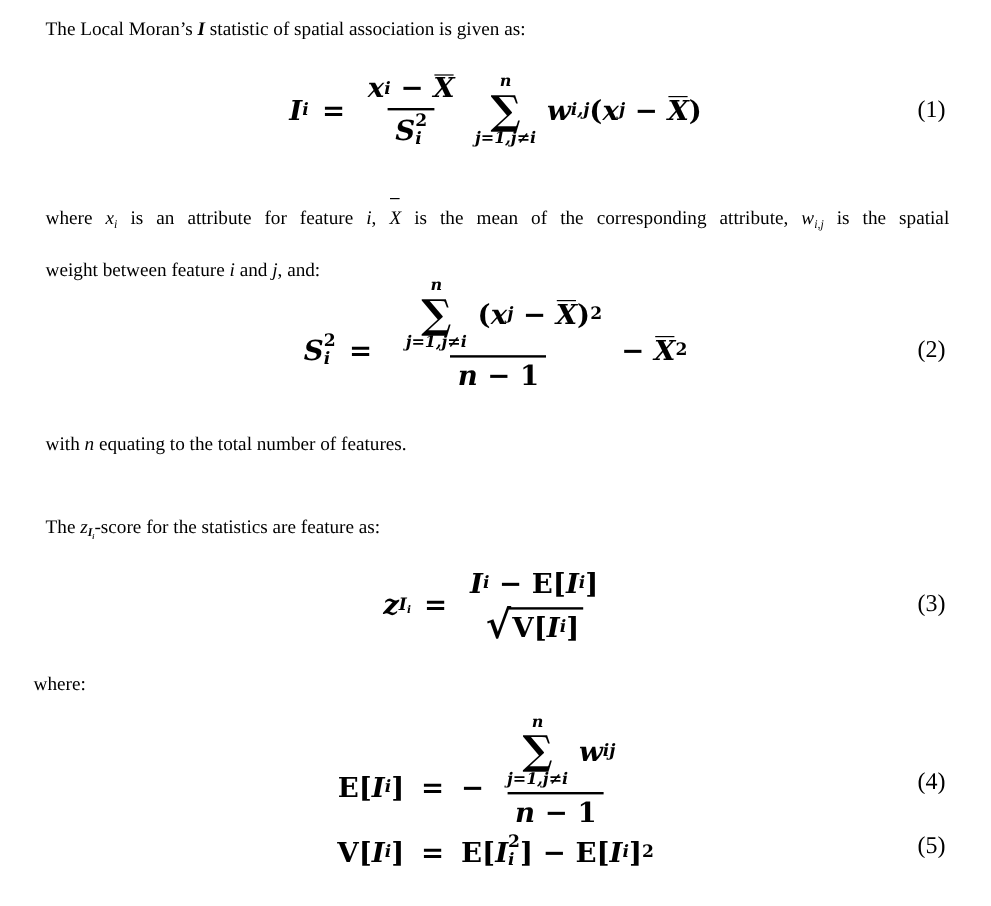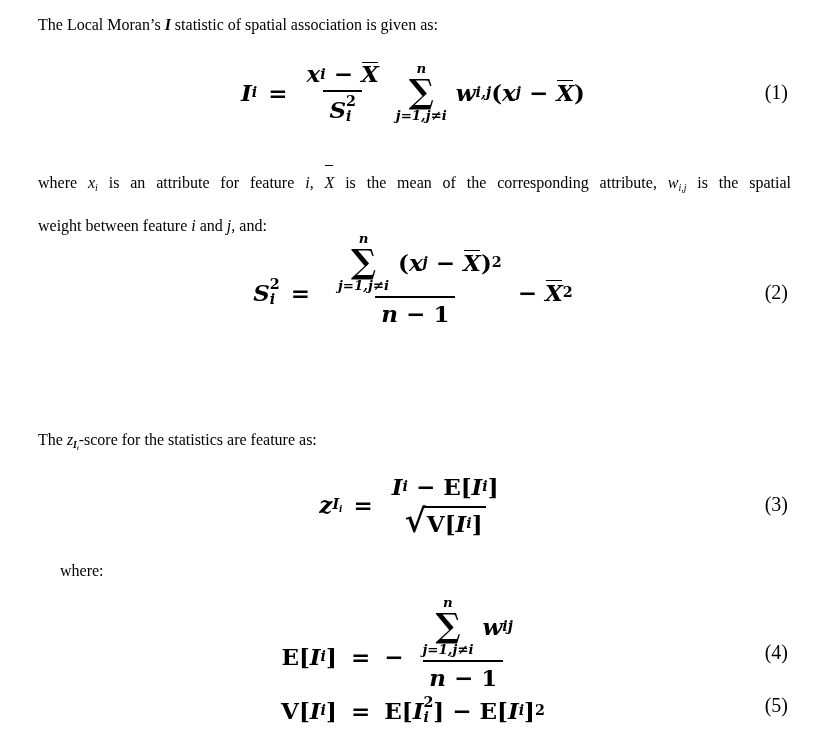--- a/index.html
+++ b/index.html
@@ -122,20 +122,21 @@
         </span>
       </span>
       <span class="vnudge">
         <span class="op">−</span>
         <span class="mi bar">X</span>
         <span class="vsup">2</span>
       </span>
     </div>
   <span class="eqnum" style="top:292px">(2)</span>
 
+  <p class="para" style="top:360px"><span>with </span><span class="mi">n</span><span> equating to the total number of features.</span></p>
 
   <p class="para" style="top:429px"><span>The </span><span class="mi">z</span><span class="vsub b"><span class="mi">I</span><span class="vsub">i</span></span><span>-score for the statistics are feature as:</span></p>
 
   <div class="eqrow" style="top:462px;height:85px">
       <span class="mi">z</span>
       <span class="vsub"><span>I</span><span class="vsub">i</span></span>
       <span class="eqs">=</span>
       <span class="frac">
         <span class="num">
           <span class="mi">I</span>
@@ -156,21 +157,21 @@
               <span class="mi">I</span>
               <span class="vsub">i</span>
               <span>]</span>
             </span>
           </span>
         </span>
       </span>
     </div>
   <span class="eqnum" style="top:504px">(3)</span>
 
-  <p class="para" style="top:560px;left:60px"><span>where:</span></p>
+  <p class="para" style="top:560px;left:28px"><span>where:</span></p>
 
   <div class="eq45">
       <div class="eqgrid">
         <span class="gr vnudge">
           <span>E</span>
           <span>[</span>
           <span class="mi">I</span>
           <span class="vsub">i</span>
           <span>]</span>
         </span>

